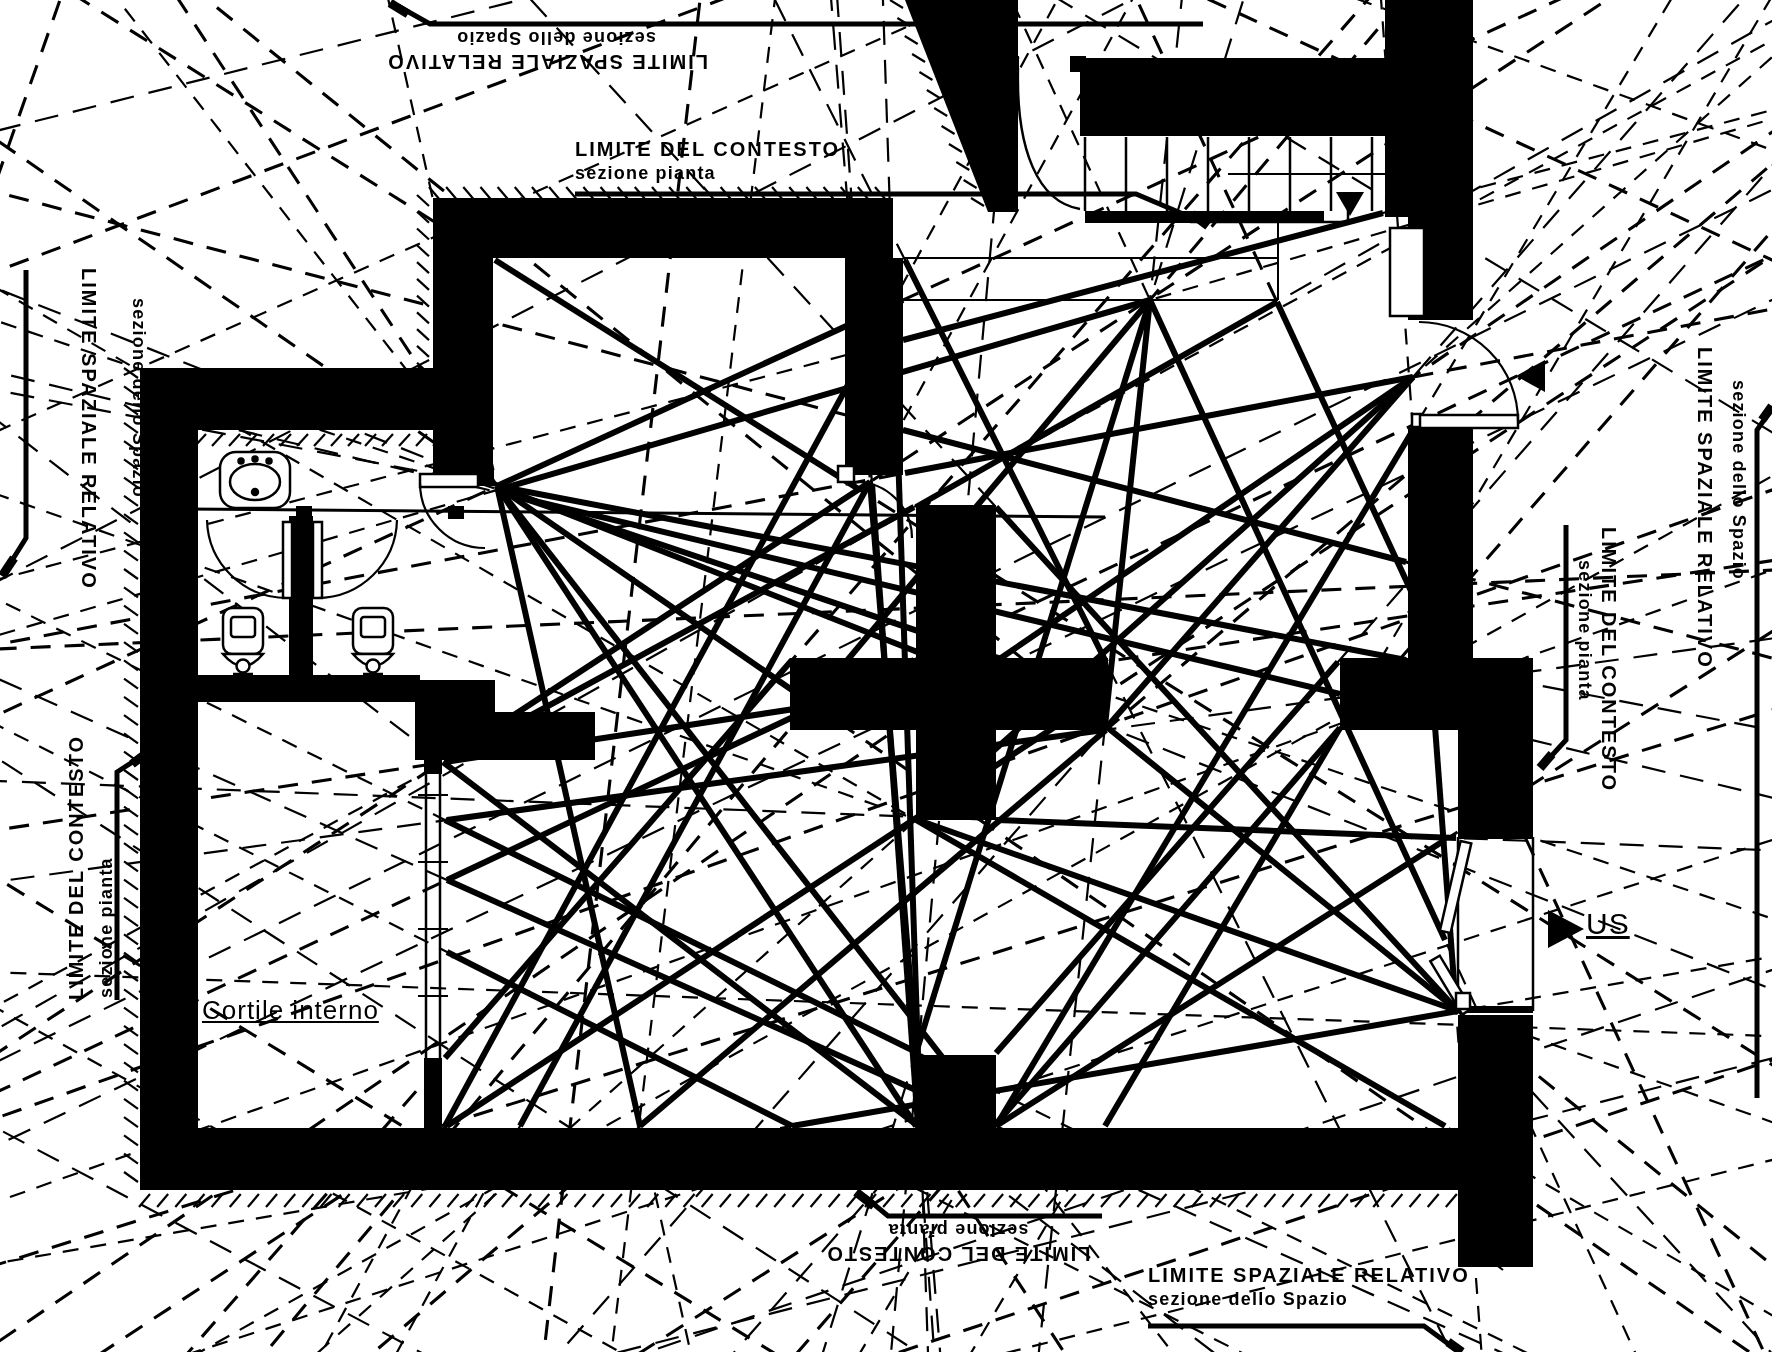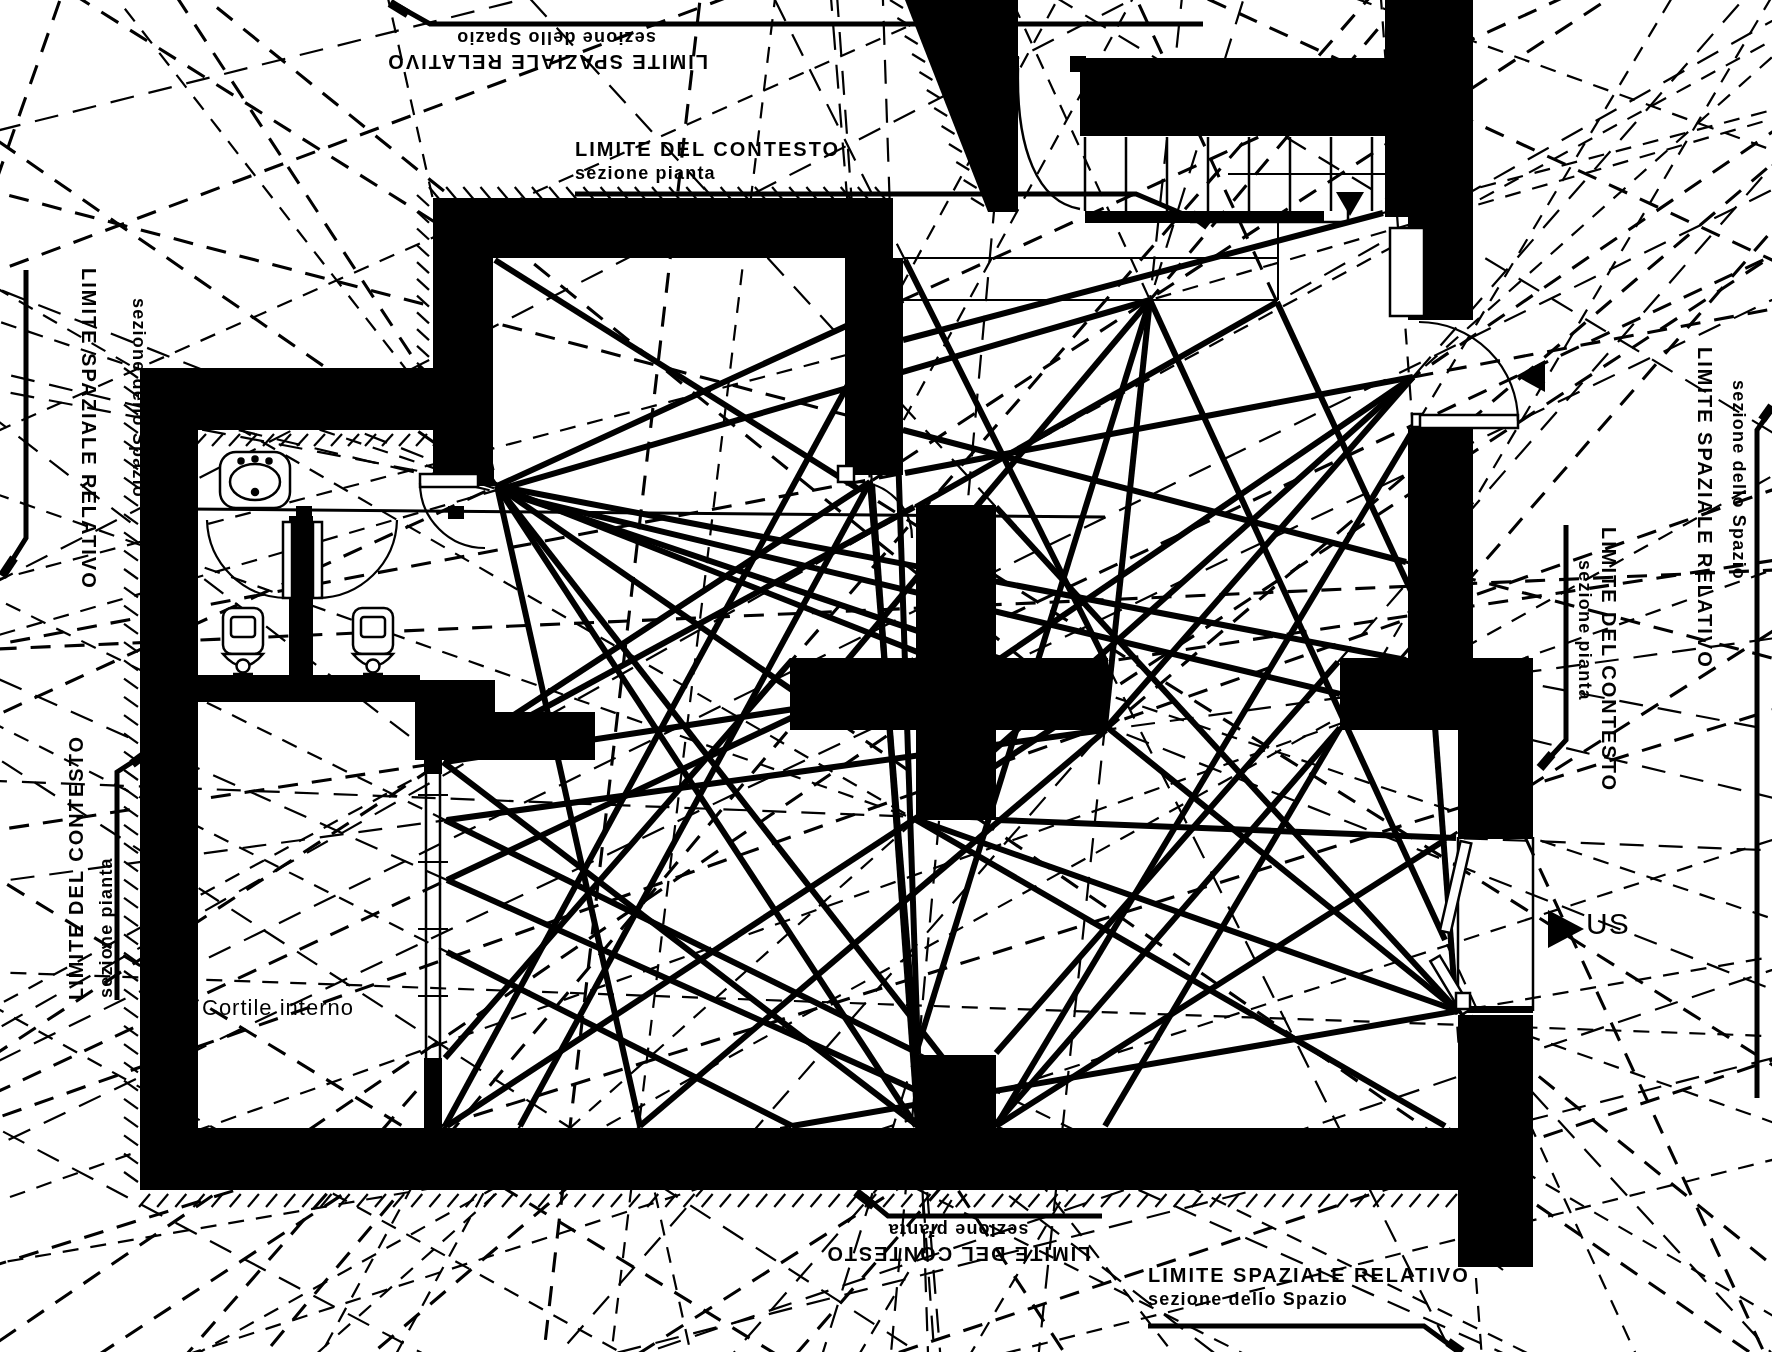--- a/index.html
+++ b/index.html
@@ -5,22 +5,22 @@
   html,body{margin:0;padding:0;background:#fff;}
   .stage{position:relative;width:1772px;height:1352px;background:#ffffff;overflow:hidden;
          font-family:"Liberation Sans",sans-serif;}
   svg{position:absolute;left:0;top:0;}
   .lbl{position:absolute;color:#000;font-weight:bold;white-space:nowrap;line-height:1.3;}
   .lbl .l1{font-size:20px;letter-spacing:2px;display:block;}
   .lbl .l2{font-size:18px;letter-spacing:1.2px;display:block;}
   .flip{transform:rotate(180deg);text-align:center;width:304px;}
   .v90{transform:rotate(90deg);transform-origin:0 0;}
   .vm90{transform:rotate(-90deg);transform-origin:0 0;}
-  .plain{font-weight:normal;letter-spacing:1px;}
-  .cortile{font-size:22px;}
+  .plain{font-weight:normal;letter-spacing:1px;text-decoration:underline;}
+  .cortile{font-size:26px;}
   .us{font-size:30px;}
 </style>
 </head>
 <body>
 
 <div class="stage">
 
   <svg id="plan" width="1772" height="1352" viewBox="0 0 1772 1352">
     <g id="g-dashed">
         <line x1="-717.6301608973572" y1="-1369.2823460007367" x2="2130.630160897357" y2="2981.2823460007367" stroke="#000000" stroke-width="3.1" stroke-dasharray="20 14" stroke-dashoffset="0"></line>

